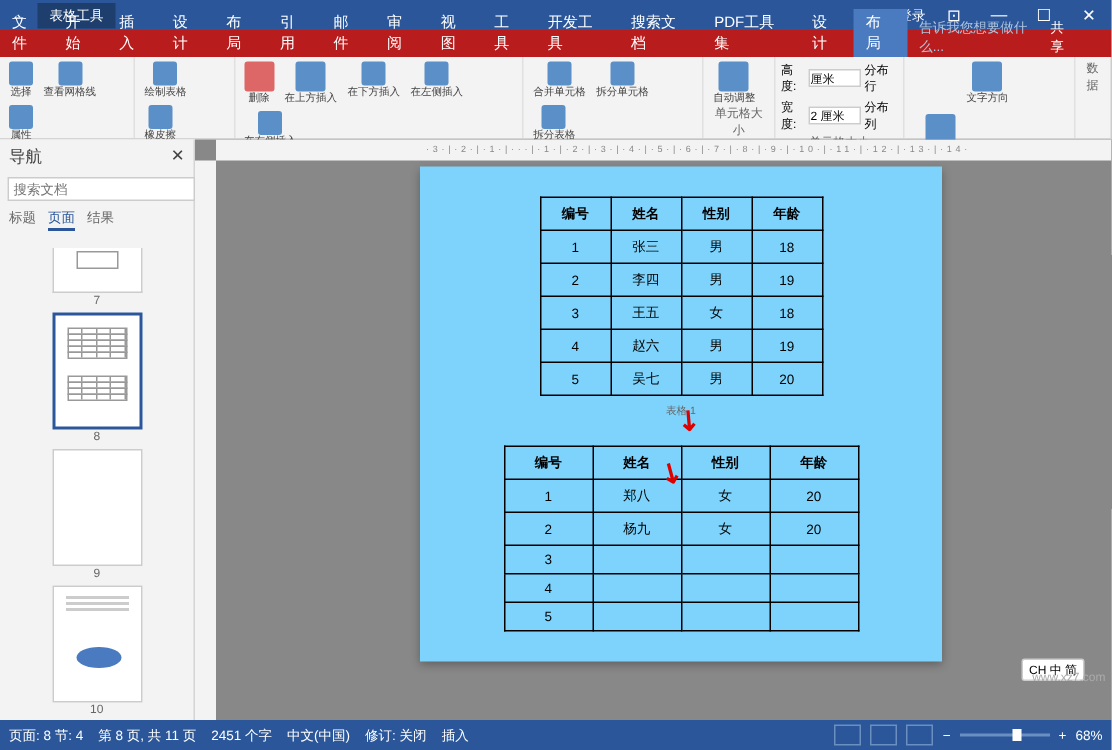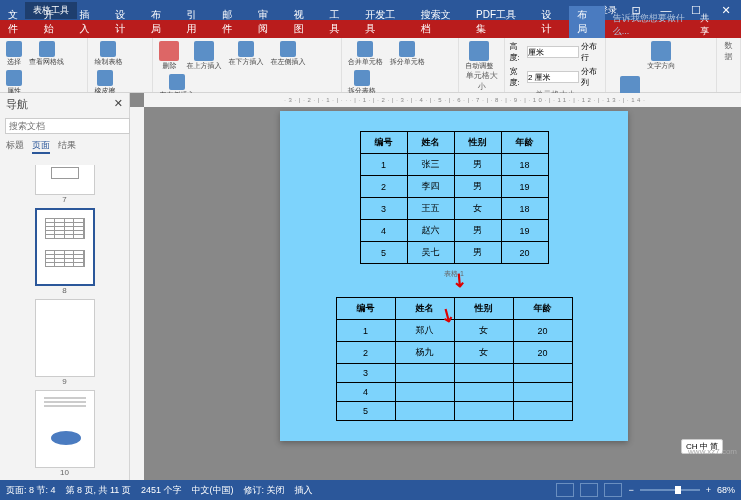--- a/index.html
+++ b/index.html
@@ -24,21 +24,21 @@
 
 .ribbon { height: 55px; background: #f3f3f3; border-bottom: 1px solid #d4d4d4; display: flex; font-size: 8px; }
 .ribbon-group { border-right: 1px solid #e0e0e0; padding: 2px 4px; display: flex; flex-direction: column; justify-content: space-between; }
 .ribbon-group .icons { display: flex; gap: 3px; flex-wrap: wrap; align-items: flex-start; }
 .ribbon-group .label { text-align: center; color: #666; font-size: 8px; }
 .ribbon-btn { display: flex; flex-direction: column; align-items: center; gap: 1px; cursor: pointer; padding: 1px 2px; }
 .ribbon-btn .ico { width: 16px; height: 16px; background: #5b8fc7; border-radius: 2px; }
 .ribbon-btn .ico.big { width: 20px; height: 20px; }
 .ribbon-btn span { font-size: 7px; color: #444; line-height: 1; white-space: nowrap; }
 .size-row { display: flex; align-items: center; gap: 2px; font-size: 8px; padding: 1px 0; }
-.size-row input { width: 52px; height: 12px; font-size: 8px; border: 1px solid #ccc; }
+.size-row input { width: 35px; height: 12px; font-size: 8px; border: 1px solid #ccc; }
 
 
 .main { display: flex; height: 387px; }
 
 
 .navpane { width: 130px; background: #f3f3f3; border-right: 1px solid #d4d4d4; display: flex; flex-direction: column; }
 .navpane .hdr { display: flex; justify-content: space-between; padding: 4px 6px; font-size: 11px; color: #444; }
 .navpane .hdr .close { cursor: pointer; }
 .navpane .search { margin: 2px 5px; display: flex; }
 .navpane .search input { flex: 1; height: 16px; border: 1px solid #ccc; font-size: 9px; padding: 0 3px; }

